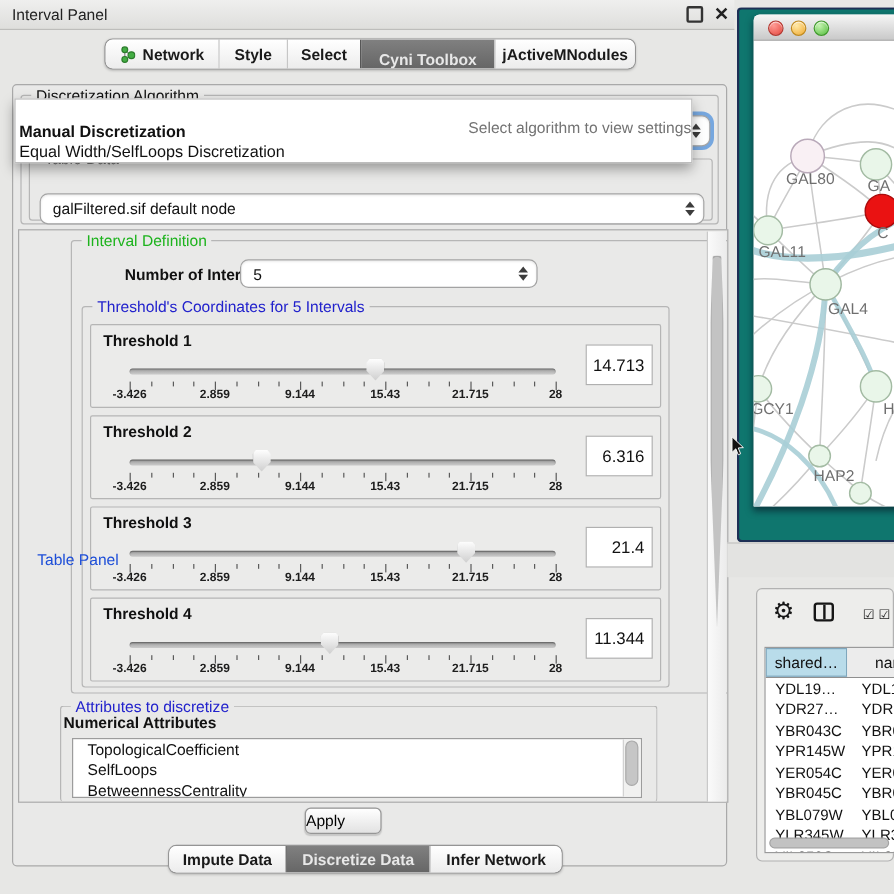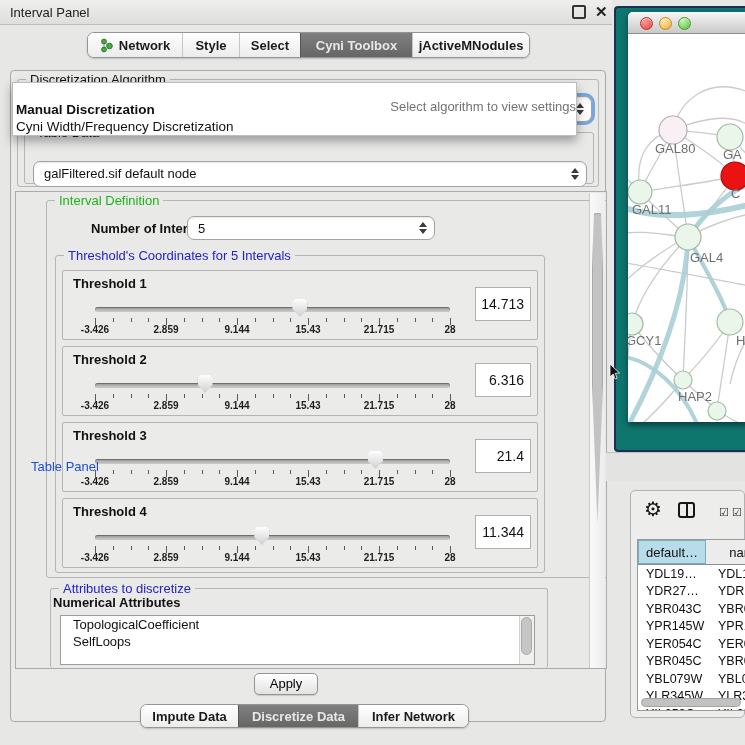--- a/index.html
+++ b/index.html
@@ -42,21 +42,21 @@
   
   #popup{left:12px;top:82px;width:565px;height:54px;background:#fff;border:1px solid #bdbdbd;box-shadow:0 5px 10px rgba(0,0,0,.35);z-index:40}
   #popup-prompt{position:absolute;top:16px;left:0;right:0;text-align:right;color:#737373;font-size:13px}
   .popup-item{position:absolute;left:3px;font-size:13.5px;white-space:nowrap}
 
   
   #settings{left:4px;top:120px;width:592px;height:478px;border:1px solid #ababab;background:#e9e9e8;overflow:hidden}
   #settings-sb{position:absolute;right:1px;top:1px;width:16px;height:476px;background:linear-gradient(90deg,#fafafa,#ececec);border-left:1px solid #c9c9c9}
   #settings-sb .thumb{position:absolute;left:2px;top:20px;width:11px;height:310px;background:#c3c3c3;border:1px solid #a9a9a9;border-radius:7px}
 
-  #interval-group{left:30px;top:8px;width:576px;height:378px}
+  #interval-group{left:43px;top:8px;width:576px;height:378px}
   #num-label{left:44px;top:20px;font-weight:bold}
   #num-combo{left:140px;top:15px;width:248px;height:24px}
   #coords-group{left:8px;top:54px;width:490px;height:318px}
   #thresholds{position:absolute;left:0;top:14px;width:100%}
 
   .thr{position:relative;width:476px;height:70px;border:1px solid #b5b5b5;background:#ebebea;border-radius:2px;margin:0 0 6px 6px}
   .thr-label{position:absolute;left:10px;top:5px;font-weight:bold;font-size:13px}
   .track{position:absolute;left:32px;top:36px;width:355px;height:5px;border-radius:3px;background:linear-gradient(#9b9b9b,#cccccc);box-shadow:inset 0 1px 1px rgba(0,0,0,.35)}
   .thumb{position:absolute;top:28px;width:15px;height:18px;background:linear-gradient(#fefefe,#cfcfcf);clip-path:polygon(18% 0,82% 0,100% 18%,100% 55%,50% 100%,0 55%,0 18%);filter:drop-shadow(0 0 1px #838383)}
   .tick{position:absolute;top:47px;width:1px;background:#5a5a5a}
@@ -65,21 +65,21 @@
   .ticklabel{position:absolute;top:53px;font-size:10px;font-weight:bold;color:#1d1d1d;transform:translateX(-50%);white-space:nowrap}
   .valbox{position:absolute;left:412px;top:16px;width:56px;height:34px;background:#fff;border:1px solid #b0b0b0;font-size:14px;text-align:right;line-height:32px;padding-right:6px}
 
   #attr-group{left:34px;top:396px;width:498px;height:80px;border-bottom:none}
   #attr-subtitle{left:2px;top:6px;font-weight:bold}
   #attr-list{left:9px;top:26px;width:475px;height:50px;background:#fff;border:1px solid #9c9c9c;overflow:hidden}
   .listitem{padding-left:12px;font-size:13px;height:17px;line-height:17px;white-space:nowrap}
   .vsb{position:absolute;right:0;top:0;bottom:0;width:15px;background:#f1f1f0;border-left:1px solid #d2d2d2}
   .vsb .thumb2{position:absolute;left:1px;top:1px;width:11px;height:38px;background:#c6c6c6;border:1px solid #aaaaaa;border-radius:6px}
 
-  .btn{border:1px solid #969696;border-radius:5px;background:linear-gradient(#ffffff,#e2e2e2);font-size:13px;text-align:center;box-shadow:0 1px 1px rgba(0,0,0,.15)}
+  .btn{border:1px solid #969696;border-radius:5px;background:linear-gradient(#ffffff,#e2e2e2);font-size:13px;text-align:left;box-shadow:0 1px 1px rgba(0,0,0,.15)}
   #apply-btn{left:243px;top:602px;width:64px;height:22px;line-height:20px}
 
   
   #net-frame{left:614px;top:6px;width:131px;height:446px;background:#0f766e;border:2px solid #1d2f55;border-right:none;border-radius:4px 0 0 4px}
   #net-window{position:absolute;left:12px;top:4px;width:130px;height:410px;border-radius:5px 5px 0 0;overflow:hidden;box-shadow:0 3px 6px rgba(8,16,35,.6);background:#fff}
   #net-titlebar{position:relative;height:22px;background:linear-gradient(#f6f6f6,#c9c9c9);border-bottom:1px solid #8f8f8f}
   .light{position:absolute;top:5px;width:13px;height:13px;border-radius:50%;box-shadow:inset 0 1px 1px rgba(255,255,255,.7)}
   #light-red{left:12px;background:radial-gradient(circle at 35% 30%,#ff9a94,#e4463d);border:1px solid #b43730}
   #light-yellow{left:31px;background:radial-gradient(circle at 35% 30%,#ffe9a8,#f0a92e);border:1px solid #c08a1e}
   #light-green{left:50px;background:radial-gradient(circle at 35% 30%,#c6f3b2,#52bd3a);border:1px solid #3f992b}
@@ -130,21 +130,21 @@
           <circle cx="9.5" cy="8" r="2.8" fill="#43ad43" stroke="#2c7c2c"></circle>
         </svg>
         <div class="seg-label">Network</div>
       </div>
       <div class="seg" style="width: 57px;">
         <div class="seg-label">Style</div>
       </div>
       <div class="seg" style="width: 61px;">
         <div class="seg-label">Select</div>
       </div>
-      <div class="seg sel" style="width: 112px;">
+      <div class="seg sel" style="width: 112px; align-items: flex-end;">
         <div class="seg-label">Cyni Toolbox</div>
       </div>
       <div class="seg" style="width: 117px;">
         <div class="seg-label">jActiveMNodules</div>
       </div>
     </div>
 
   <div id="outer-box" class="abs panelbox">
 
     <div id="algo-group" class="abs groupbox">
@@ -317,20 +317,21 @@
         </div>
       </div>
 
       <div id="attr-group" class="abs groupbox">
         <div class="grouplabel" style="color:#2222cc">Attributes to discretize</div>
         <div id="attr-subtitle" class="abs">Numerical Attributes</div>
         <div id="attr-list" class="abs">
 
         <div class="listitem">TopologicalCoefficient</div>
             <div class="listitem">SelfLoops</div>
+            <div class="listitem">BetweennessCentrality</div>
             <div class="vsb">
               <div class="thumb2"></div>
             </div>
           </div>
       </div>
 
       <div id="settings-sb">
           <div class="thumb"></div>
         </div>
     </div>
@@ -346,21 +347,21 @@
         <div class="seg-label">Discretize Data</div>
       </div>
       <div class="seg" style="width: 110px;">
         <div class="seg-label">Infer Network</div>
       </div>
     </div>
 
   <div id="popup" class="abs">
     <div id="popup-prompt">Select algorithm to view settings</div>
   <div class="popup-item" style="top: 19px; font-weight: bold;">Manual Discretization</div>
-      <div class="popup-item" style="top: 36px;">Cyni Width/Frequency Discretization</div>
+      <div class="popup-item" style="top: 36px;">Equal Width/SelfLoops Discretization</div>
     </div>
 
   <div id="net-frame" class="abs">
     <div id="net-window">
       <div id="net-titlebar">
         <div id="light-red" class="light"></div>
         <div id="light-yellow" class="light"></div>
         <div id="light-green" class="light"></div>
       </div>
       <div id="net-canvas">
@@ -423,21 +424,21 @@
   <div id="tp-title" class="abs">Table Panel</div>
   <div id="tp-box" class="abs">
     <div id="tp-gear" class="abs">⚙</div>
     <div id="tp-split" class="abs">
         <div class="div"></div>
       </div>
     <div class="abs tp-check" style="left:88px">☑</div>
     <div class="abs tp-check" style="left:101px">☑</div>
     <div id="tp-table" class="abs">
       <div id="tp-header">
-          <div class="hcell c1">default…</div>
+          <div class="hcell c1">shared…</div>
           <div class="hcell c2">name</div>
         </div>
       <div id="tp-rows">
           <div class="trow">
             <div class="tcell c1">YDL19…</div>
             <div class="tcell c2">YDL19</div>
           </div>
           <div class="trow">
             <div class="tcell c1">YDR27…</div>
             <div class="tcell c2">YDR27</div>

